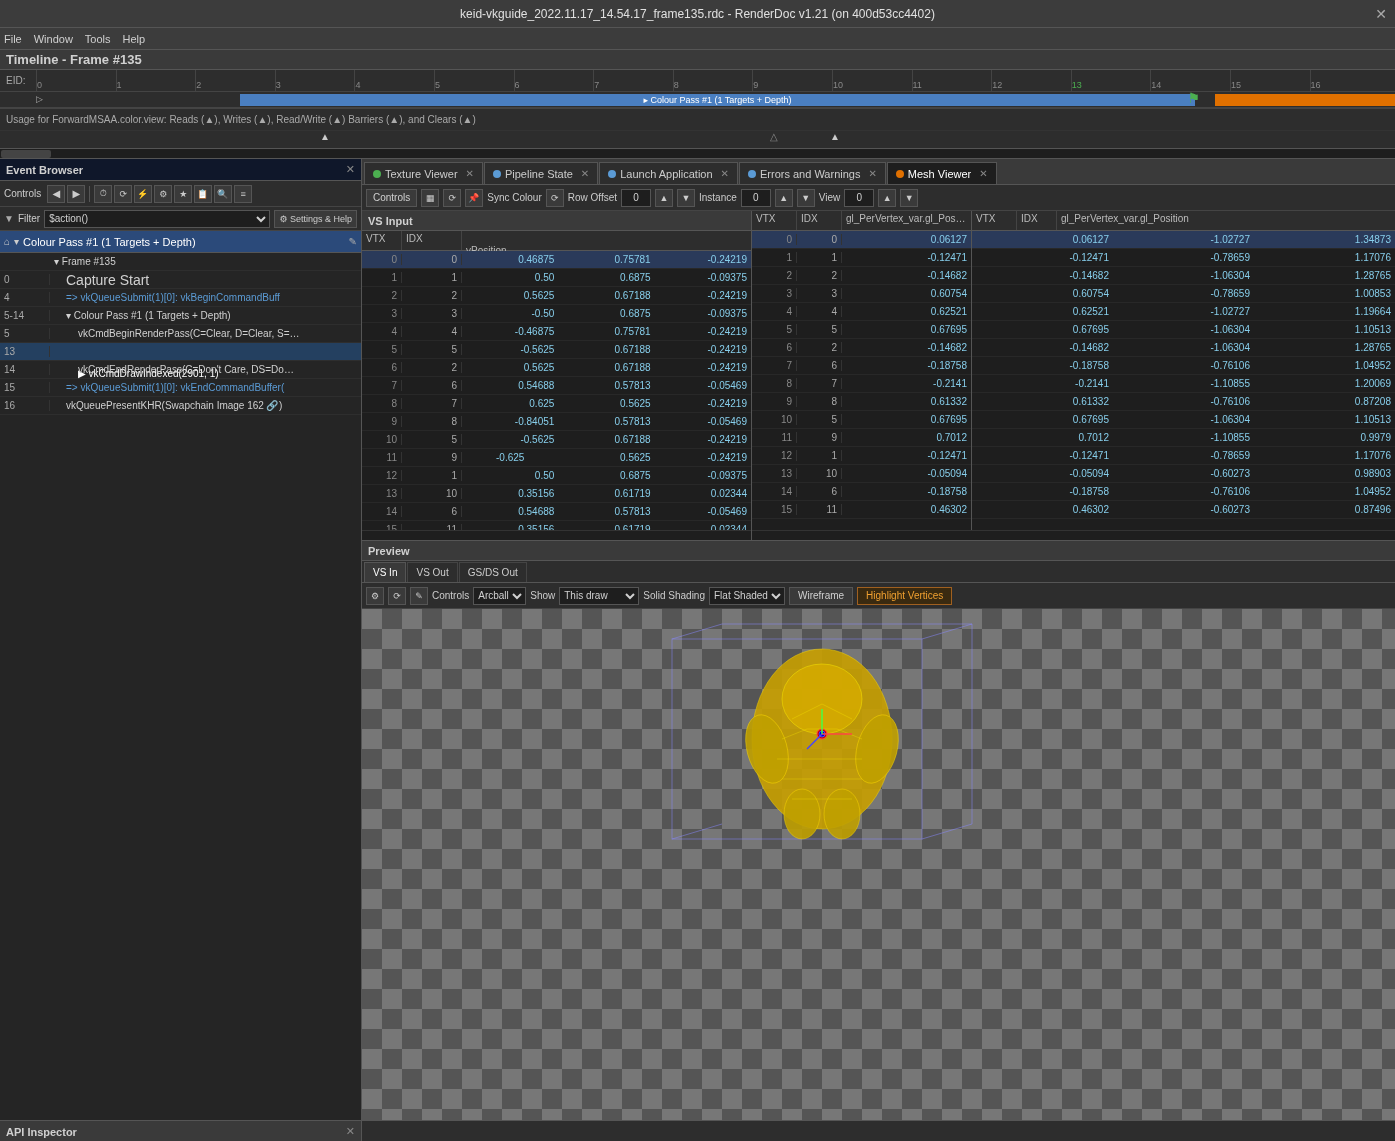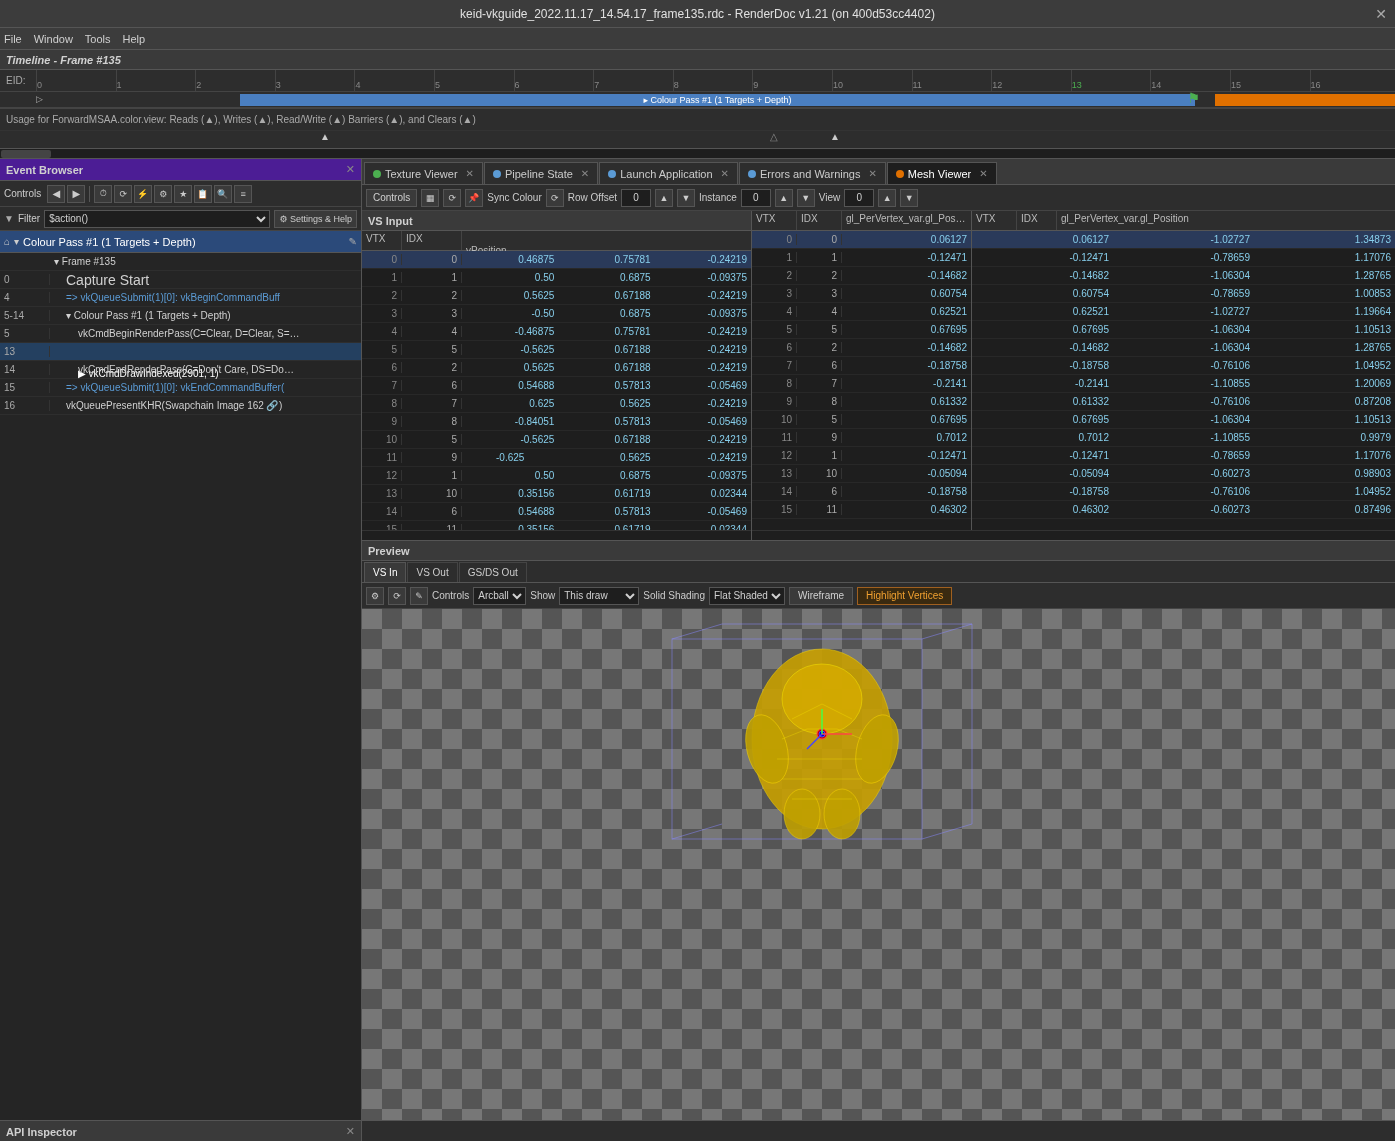--- a/index.html
+++ b/index.html
@@ -71,21 +71,21 @@
 
 <div id="menubar">
   <span>File</span>
   <span>Window</span>
   <span>Tools</span>
   <span>Help</span>
 </div>
 
 <div id="timeline">
   <div id="timeline-header">
-    <span style="font-size:11px; color:#d0d0d0; font-weight:bold;font-style:italic;">Timeline - Frame #135</span>
+    <span style="font-size:13px; color:#d0d0d0; font-weight:bold;">Timeline - Frame #135</span>
   </div>
   <div id="timeline-ruler" style="position:relative; height:22px; background:#2d2d2d; border-bottom:1px solid #444; display:flex; align-items:center; padding: 0 6px;">
     <span style="font-size:10px; color:#aaa; width:30px; flex-shrink:0;">EID:</span>
     <div style="flex:1; display:flex; align-items:flex-end; height:22px; position:relative;">
       <div style="position:absolute; left:0; right:0; display:flex;">
         <div style="flex:1; text-align:center; font-size:9px; color:#888; border-left:1px solid #444; height:22px; display:flex; align-items:flex-end; padding-bottom:2px;">0</div>
         <div style="flex:1; text-align:center; font-size:9px; color:#888; border-left:1px solid #444; height:22px; display:flex; align-items:flex-end; padding-bottom:2px;">1</div>
         <div style="flex:1; text-align:center; font-size:9px; color:#888; border-left:1px solid #444; height:22px; display:flex; align-items:flex-end; padding-bottom:2px;">2</div>
         <div style="flex:1; text-align:center; font-size:9px; color:#888; border-left:1px solid #444; height:22px; display:flex; align-items:flex-end; padding-bottom:2px;">3</div>
         <div style="flex:1; text-align:center; font-size:9px; color:#888; border-left:1px solid #444; height:22px; display:flex; align-items:flex-end; padding-bottom:2px;">4</div>
@@ -127,21 +127,21 @@
   </div>
 
   <div style="height:10px; background:#1e1e1e; border-top:1px solid #555;">
     <div style="height:8px; margin:1px; background:#444; width:50px; border-radius:2px;"></div>
   </div>
 </div>
 
 <div id="main-layout" style="display:flex; height:calc(1141px - 28px - 22px - 130px); min-height:0;">
 
   <div id="event-browser" style="width:362px; background:#2d2d2d; border-right:1px solid #555; display:flex; flex-direction:column; overflow:hidden;">
-    <div id="eb-header" style="background:#4c1d95; height:22px; display:flex; align-items:center; padding:0 6px; border-bottom:1px solid #555; justify-content:space-between;">
+    <div id="eb-header" style="background:#0f172a; height:22px; display:flex; align-items:center; padding:0 6px; border-bottom:1px solid #555; justify-content:space-between;">
       <span style="font-size:11px; font-weight:bold; color:#d0d0d0;">Event Browser</span>
       <span style="cursor:pointer; color:#888;">✕</span>
     </div>
     <div style="background:#2d2d2d; height:26px; display:flex; align-items:center; padding:0 4px; border-bottom:1px solid #444; gap:2px;">
       <span style="font-size:10px; color:#ccc; margin-right:4px;">Controls</span>
       <div class="icon-btn">◀</div>
       <div class="icon-btn">▶</div>
       <div class="toolbar-sep"></div>
       <div class="icon-btn" style="font-size:9px;">⏱</div>
       <div class="icon-btn" style="font-size:9px;">⟳</div>

